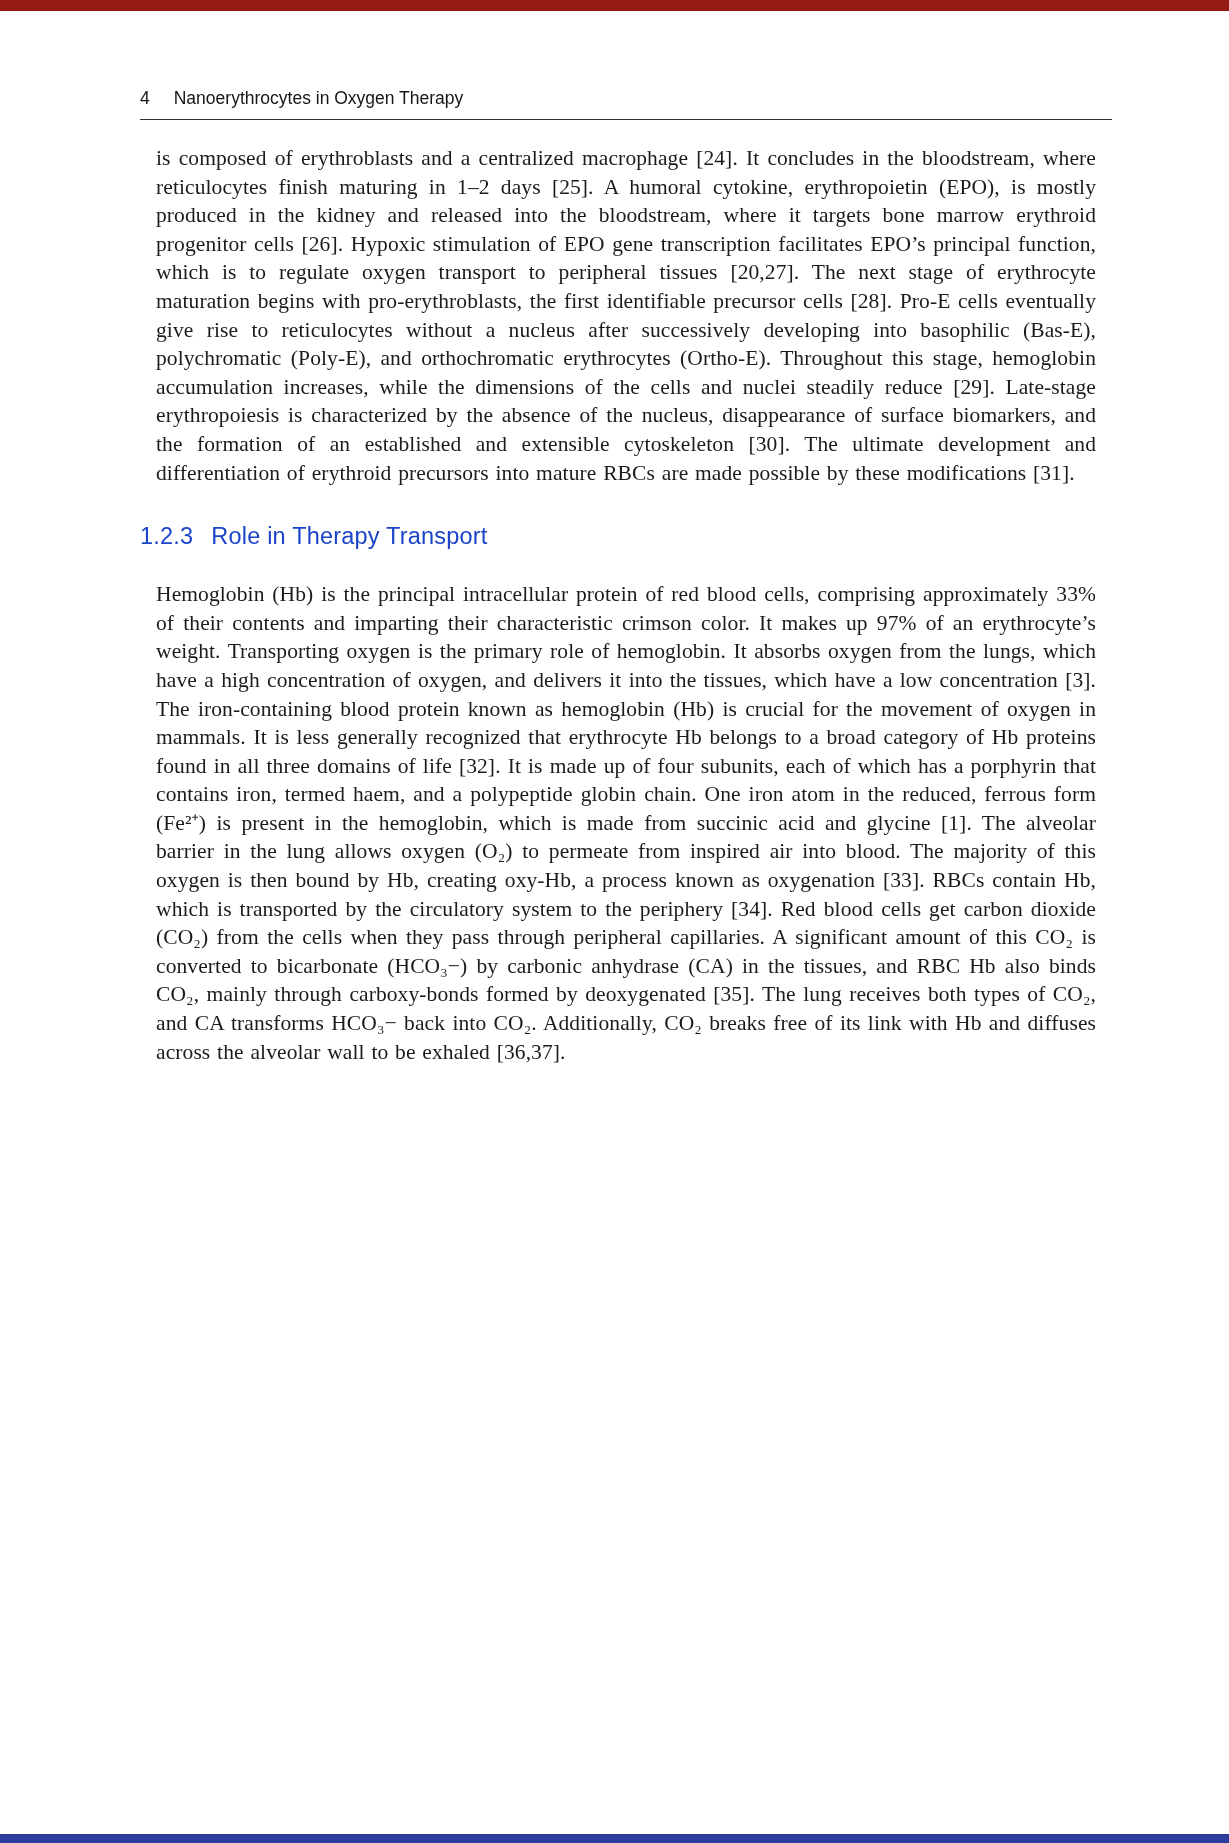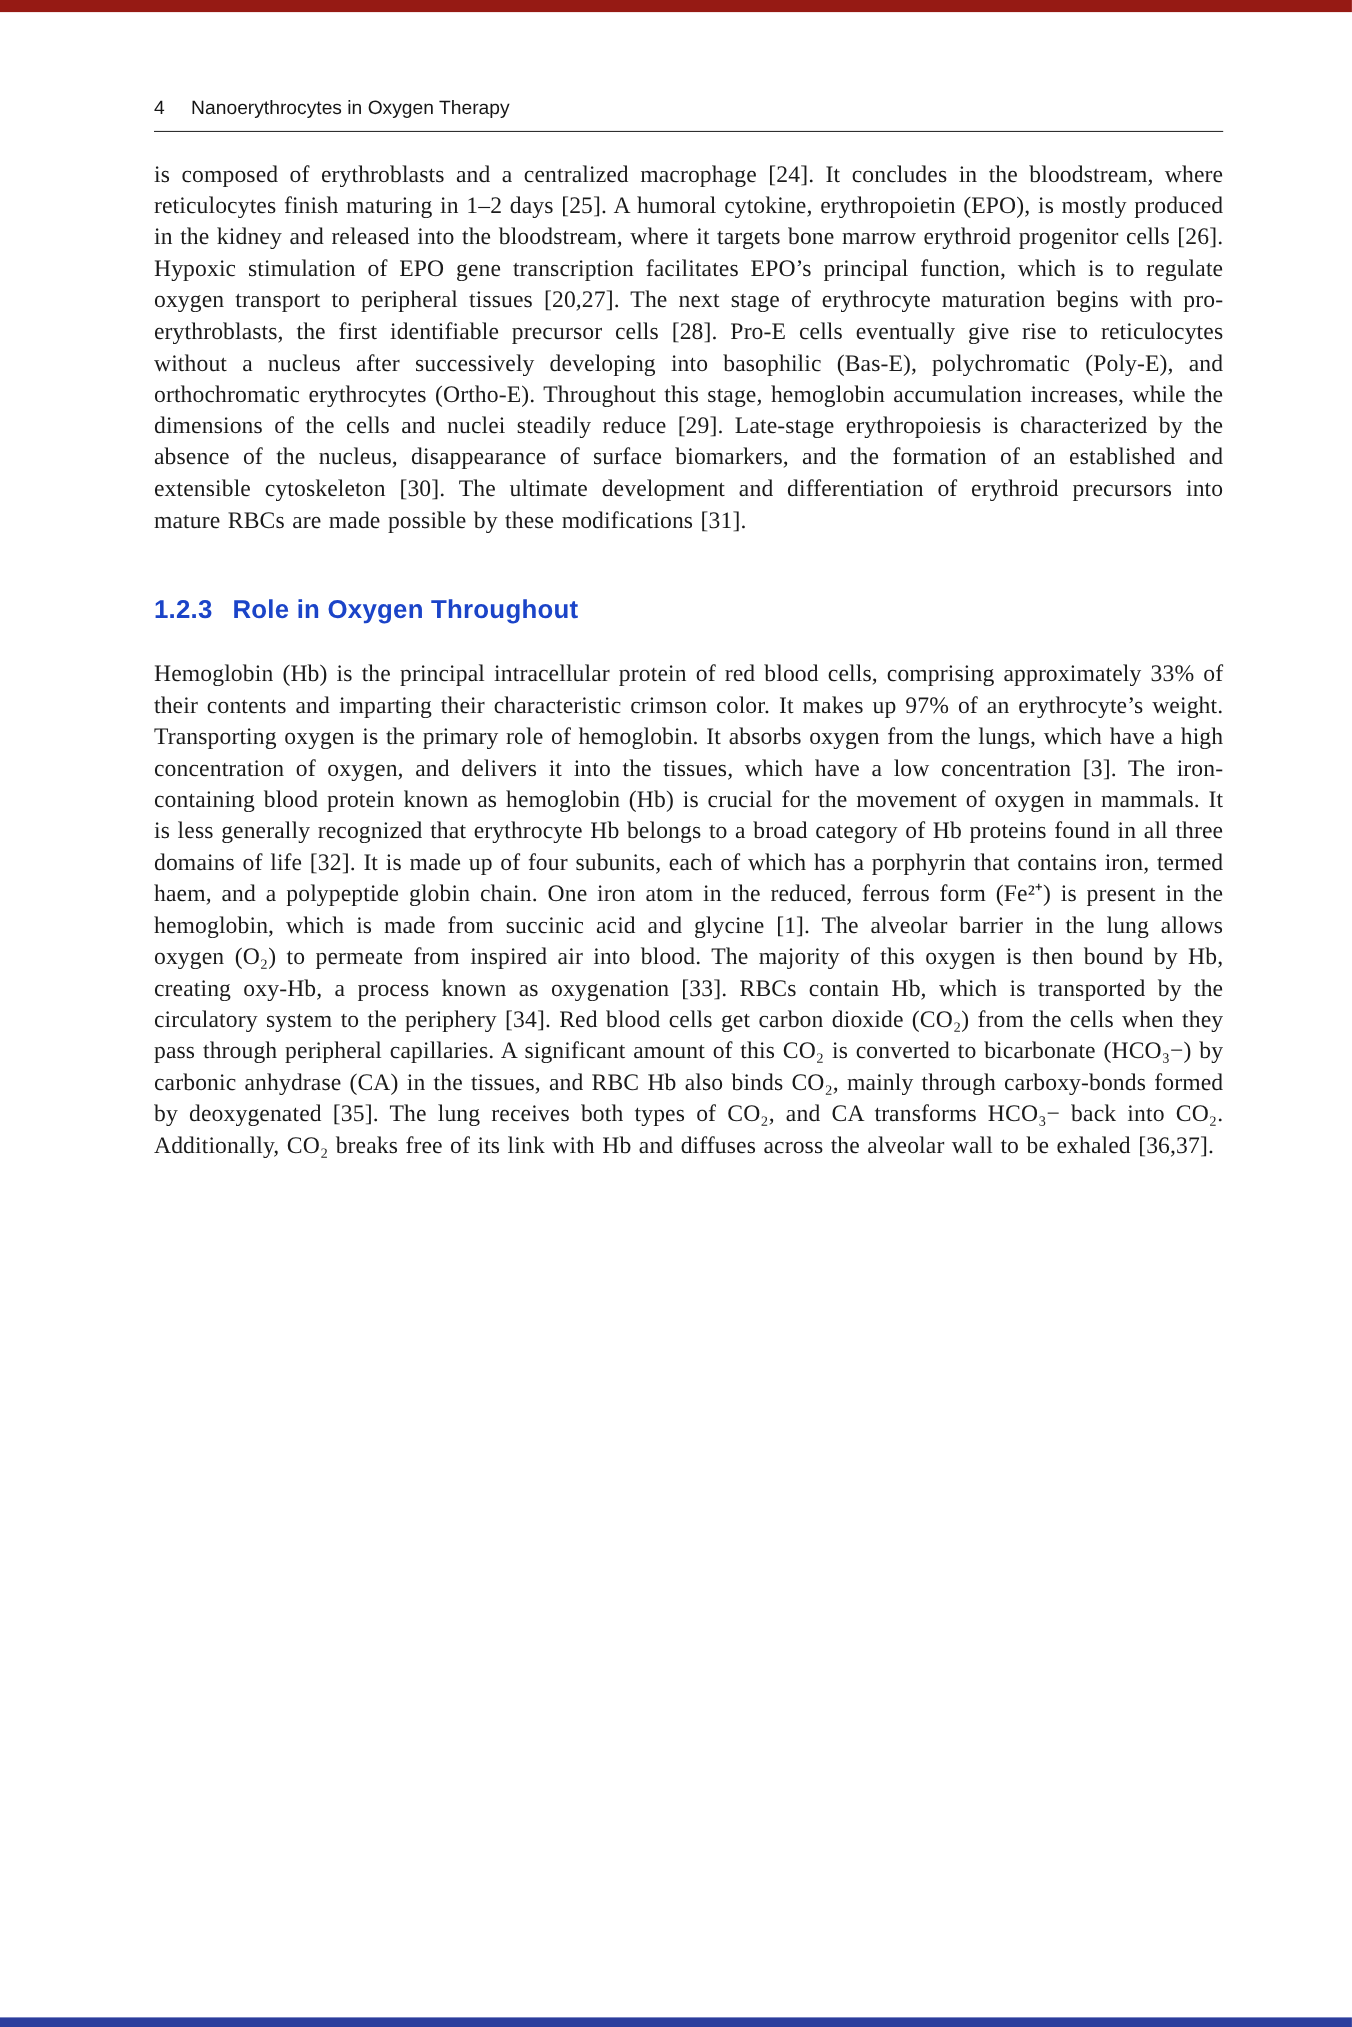--- a/index.html
+++ b/index.html
@@ -54,33 +54,33 @@
   .head-rule {
     border: none;
     border-top: 1.6px solid #2f2f2f;
     margin: 10px 0 0 0;
     width: 100%;
   }
   .para {
     font-size: 21.5px;
     line-height: 28.6px;
     text-align: justify;
-    margin: 0;
+    margin: 16px;
     word-spacing: 0.06em;
     letter-spacing: 0.1px;
   }
   .para-1 {
     margin-top: 24px;
   }
   .section-heading {
     font-family: "Liberation Sans", sans-serif;
-    font-weight: bold;
+    font-weight: normal;
     font-size: 23.5px;
     color: var(--heading-blue, #1b44c8);
-    margin: 54px 0 0 0;
+    margin: 36px 0 0 0;
     display: flex;
     gap: 18px;
     letter-spacing: 0.2px;
   }
   .para-2 {
     margin-top: 30px;
   }
 </style>
 </head>
 <body>
@@ -97,21 +97,21 @@
     </header>
 
     <hr class="head-rule">
 
     <main>
 
       <p class="para para-1">is composed of erythroblasts and a centralized macrophage [24]. It concludes in the bloodstream, where reticulocytes finish maturing in 1–2 days [25]. A humoral cytokine, erythropoietin (EPO), is mostly produced in the kidney and released into the bloodstream, where it targets bone marrow erythroid progenitor cells [26]. Hypoxic stimulation of EPO gene transcription facilitates EPO’s principal function, which is to regulate oxygen transport to peripheral tissues [20,27]. The next stage of erythrocyte maturation begins with pro-erythroblasts, the first identifiable precursor cells [28]. Pro-E cells eventually give rise to reticulocytes without a nucleus after successively developing into basophilic (Bas-E), polychromatic (Poly-E), and orthochromatic erythrocytes (Ortho-E). Throughout this stage, hemoglobin accumulation increases, while the dimensions of the cells and nuclei steadily reduce [29]. Late-stage erythropoiesis is characterized by the absence of the nucleus, disappearance of surface biomarkers, and the formation of an established and extensible cytoskeleton [30]. The ultimate development and differentiation of erythroid precursors into mature RBCs are made possible by these modifications [31].</p>
 
       <h2 class="section-heading">
         <span>1.2.3</span>
-        <span>Role in Oxygen Throughout</span>
+        <span>Role in Therapy Transport</span>
       </h2>
 
       <p class="para para-2">Hemoglobin (Hb) is the principal intracellular protein of red blood cells, comprising approximately 33% of their contents and imparting their characteristic crimson color. It makes up 97% of an erythrocyte’s weight. Transporting oxygen is the primary role of hemoglobin. It absorbs oxygen from the lungs, which have a high concentration of oxygen, and delivers it into the tissues, which have a low concentration [3]. The iron-containing blood protein known as hemoglobin (Hb) is crucial for the movement of oxygen in mammals. It is less generally recognized that erythrocyte Hb belongs to a broad category of Hb proteins found in all three domains of life [32]. It is made up of four subunits, each of which has a porphyrin that contains iron, termed haem, and a polypeptide globin chain. One iron atom in the reduced, ferrous form (Fe²⁺) is present in the hemoglobin, which is made from succinic acid and glycine [1]. The alveolar barrier in the lung allows oxygen (O₂) to permeate from inspired air into blood. The majority of this oxygen is then bound by Hb, creating oxy-Hb, a process known as oxygenation [33]. RBCs contain Hb, which is transported by the circulatory system to the periphery [34]. Red blood cells get carbon dioxide (CO₂) from the cells when they pass through peripheral capillaries. A significant amount of this CO₂ is converted to bicarbonate (HCO₃−) by carbonic anhydrase (CA) in the tissues, and RBC Hb also binds CO₂, mainly through carboxy-bonds formed by deoxygenated [35]. The lung receives both types of CO₂, and CA transforms HCO₃− back into CO₂. Additionally, CO₂ breaks free of its link with Hb and diffuses across the alveolar wall to be exhaled [36,37].</p>
 
     </main>
 
   </div>
 
   <div class="edge-bar edge-bottom"></div>
 

